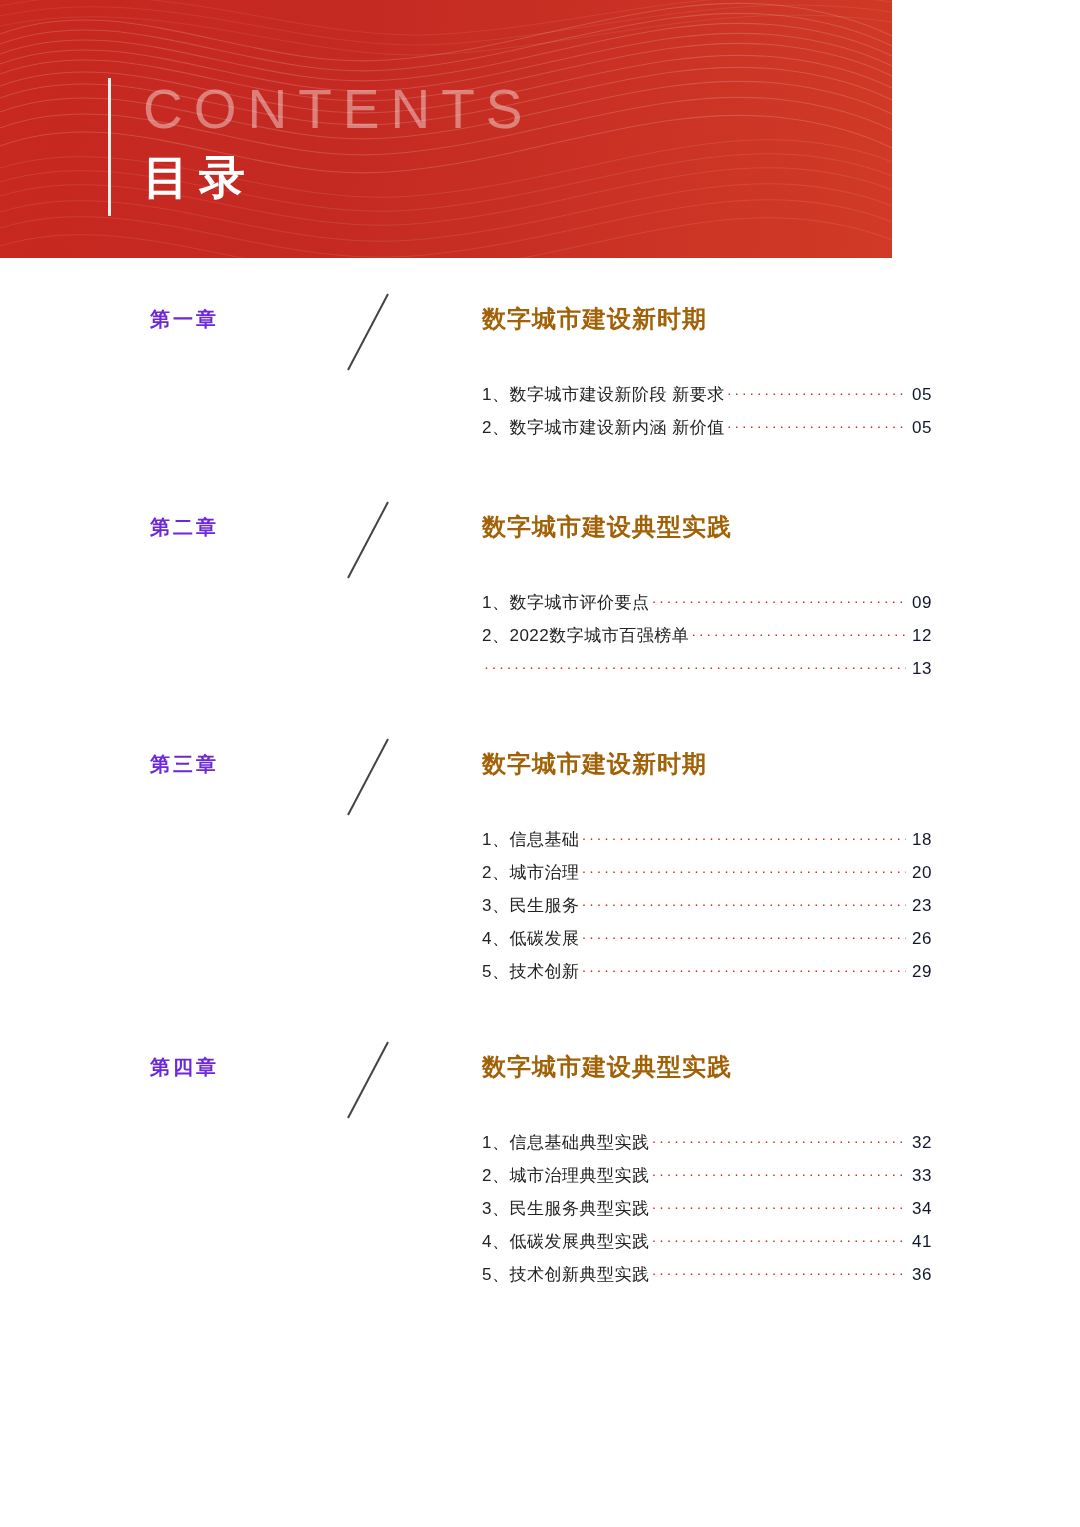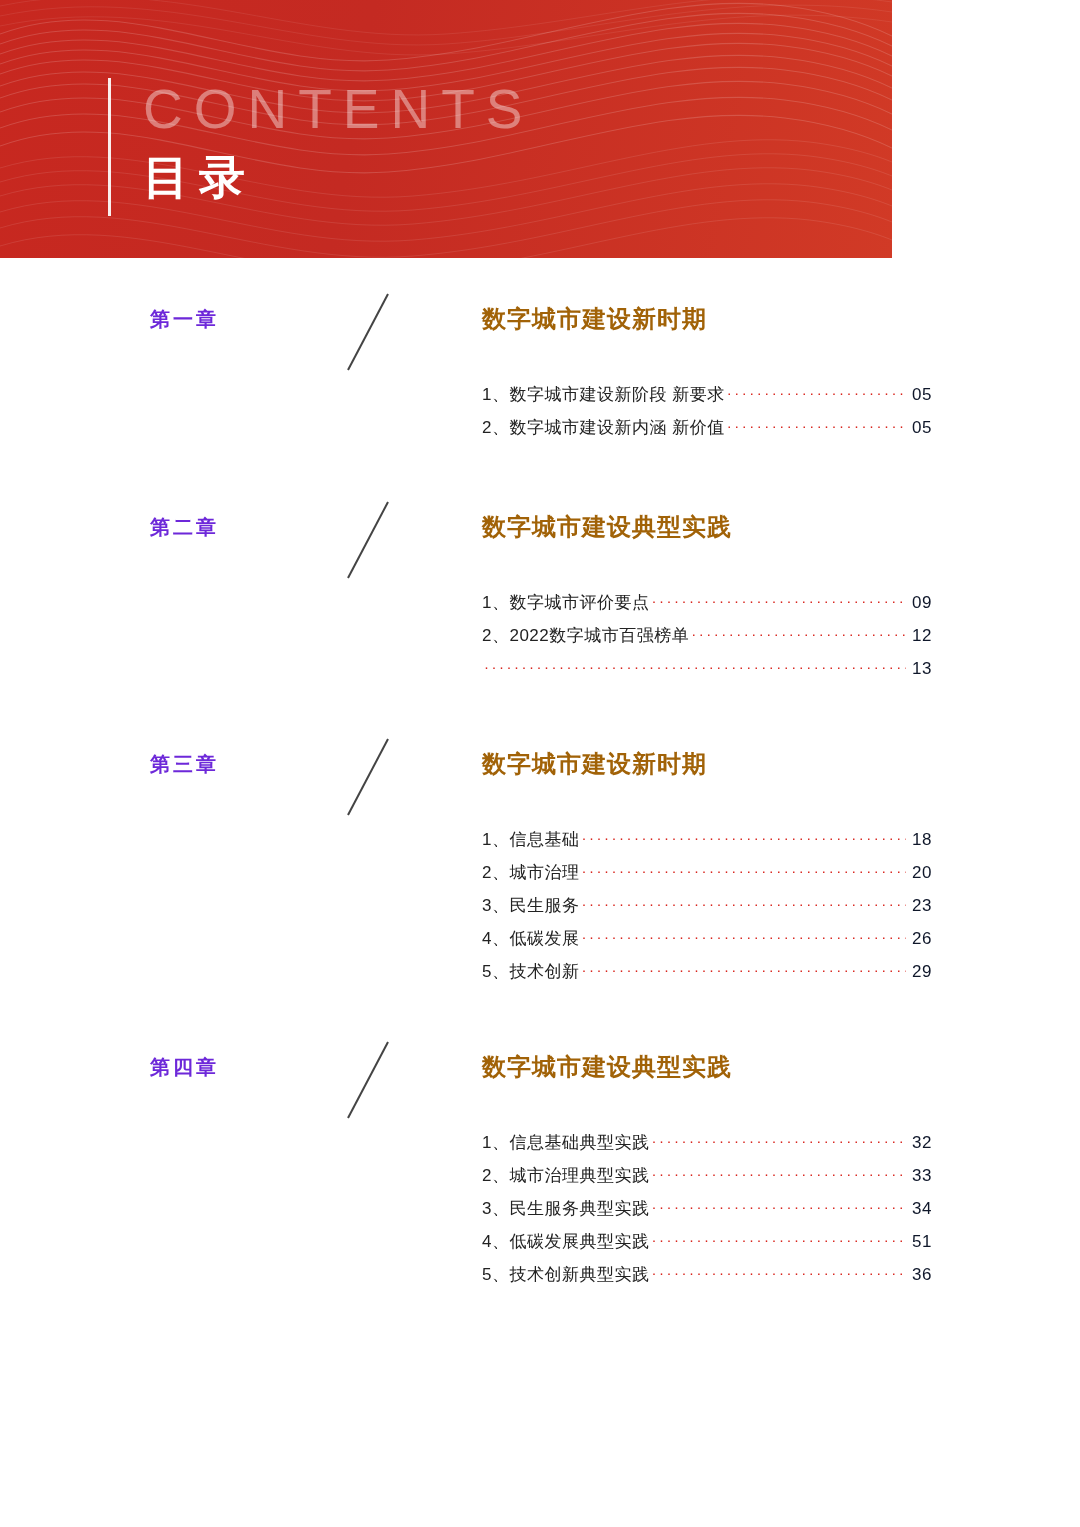--- a/index.html
+++ b/index.html
@@ -293,21 +293,21 @@
         <span class="entry-page">33</span>
       </li>
       <li class="entry">
         <span class="entry-text">3、民生服务典型实践</span>
         <span class="entry-dots">···························································································</span>
         <span class="entry-page">34</span>
       </li>
       <li class="entry">
         <span class="entry-text">4、低碳发展典型实践</span>
         <span class="entry-dots">···························································································</span>
-        <span class="entry-page">51</span>
+        <span class="entry-page">41</span>
       </li>
       <li class="entry">
         <span class="entry-text">5、技术创新典型实践</span>
         <span class="entry-dots">···························································································</span>
         <span class="entry-page">36</span>
       </li>
     </ul>
   </section>
 
 </div>

